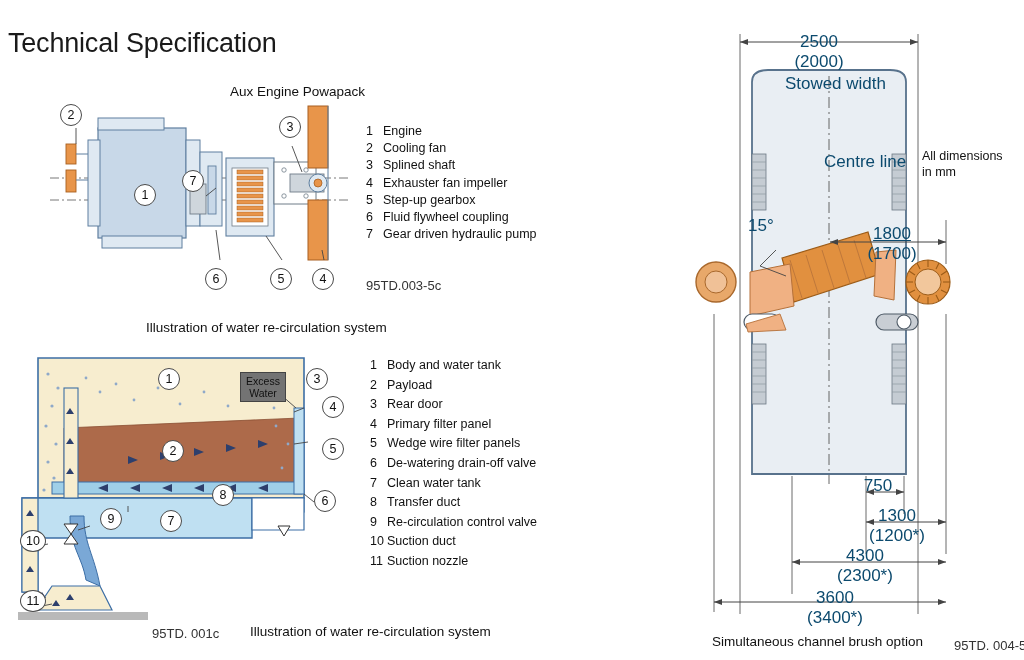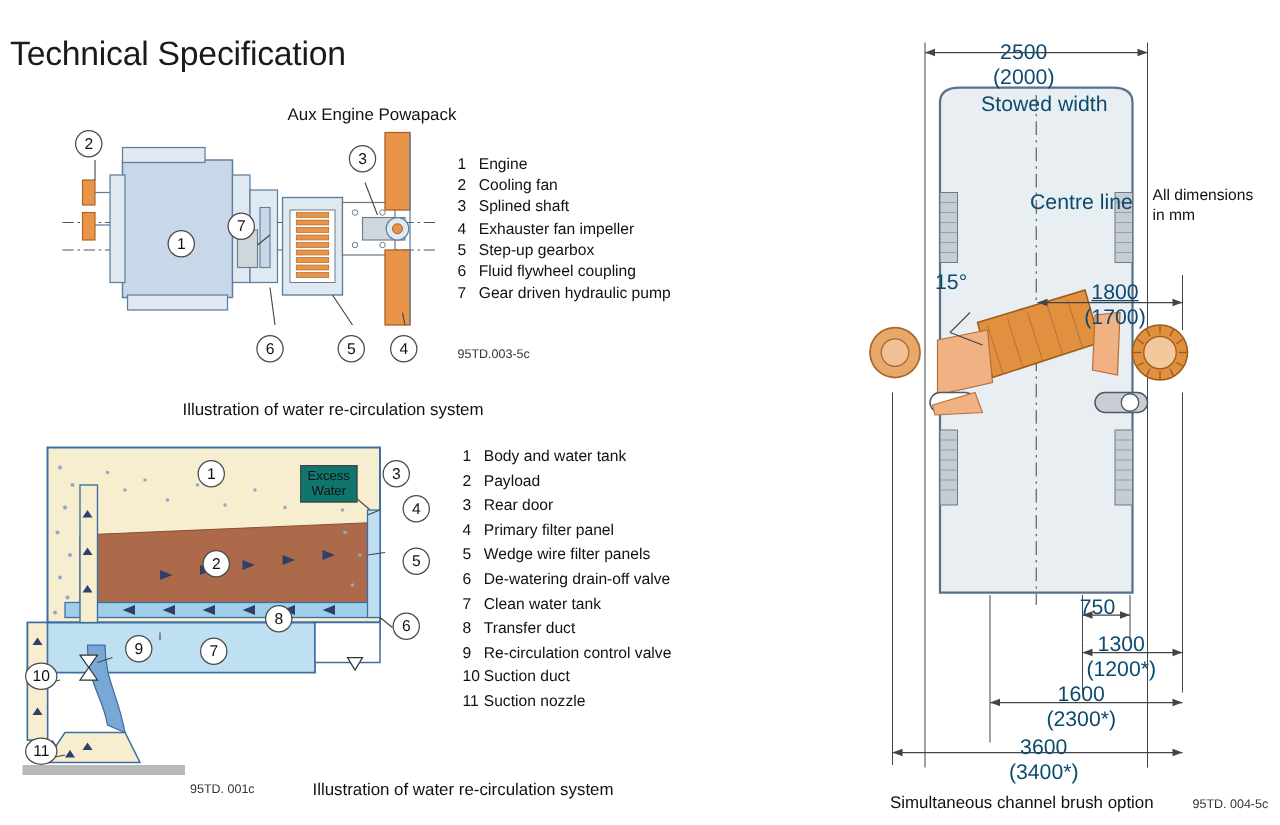--- a/index.html
+++ b/index.html
@@ -23,21 +23,21 @@
     font-size: 27px;
     font-weight: normal;
     letter-spacing: -0.2px;
   }
   .section-title {
     font-size: 13.5px;
     color: #111;
     white-space: nowrap;
   }
   .caption-small {
-    font-size: 10px;
+    font-size: 13px;
     color: #333;
     white-space: nowrap;
   }
 
   
   .legend { font-size: 12.5px; color: #111; }
   .legend .row { display: flex; margin-bottom: 3.2px; }
   .legend .num { width: 17px; flex: none; }
   .legend .lbl { white-space: nowrap; }
   .legend.wide .row { margin-bottom: 5.6px; }
@@ -62,21 +62,21 @@
     white-space: nowrap;
   }
   .note-text {
     font-size: 12.5px;
     color: #111;
     line-height: 16px;
     white-space: nowrap;
   }
   .excess-box {
     border: 1px solid #444;
-    background: #0f766e;
+    background: #737373;
     font-size: 10.5px;
     text-align: center;
     line-height: 12px;
     padding: 2px 3px;
     box-sizing: border-box;
     color: #111;
   }
   svg { display: block; }
 </style>
 </head>
@@ -498,19 +498,19 @@
 </div>
 
 <div class="abs dim-text" style="left:748px; top:216px;">15°</div>
 
 <div class="abs dim-text" style="left:838px; top:224px; width:108px;text-decoration:underline;">1800</div>
 <div class="abs dim-text" style="left:838px; top:244px; width:108px;">(1700)</div>
 
 <div class="abs dim-text" style="left:848px; top:476px; width:60px;">750</div>
 <div class="abs dim-text" style="left:862px; top:506px; width:70px;">1300</div>
 <div class="abs dim-text" style="left:862px; top:526px; width:70px;">(1200*)</div>
-<div class="abs dim-text" style="left:820px; top:546px; width:90px;">1600</div>
+<div class="abs dim-text" style="left:820px; top:546px; width:90px;">4300</div>
 <div class="abs dim-text" style="left:820px; top:566px; width:90px;">(2300*)</div>
 <div class="abs dim-text" style="left:780px; top:588px; width:110px;">3600</div>
 <div class="abs dim-text" style="left:780px; top:608px; width:110px;">(3400*)</div>
 
 <div class="abs section-title" style="left:712px; top:634px;">Simultaneous channel brush option</div>
 <div class="abs caption-small" style="left:954px; top:638px;">95TD. 004-5c</div>
 
 </body></html>

